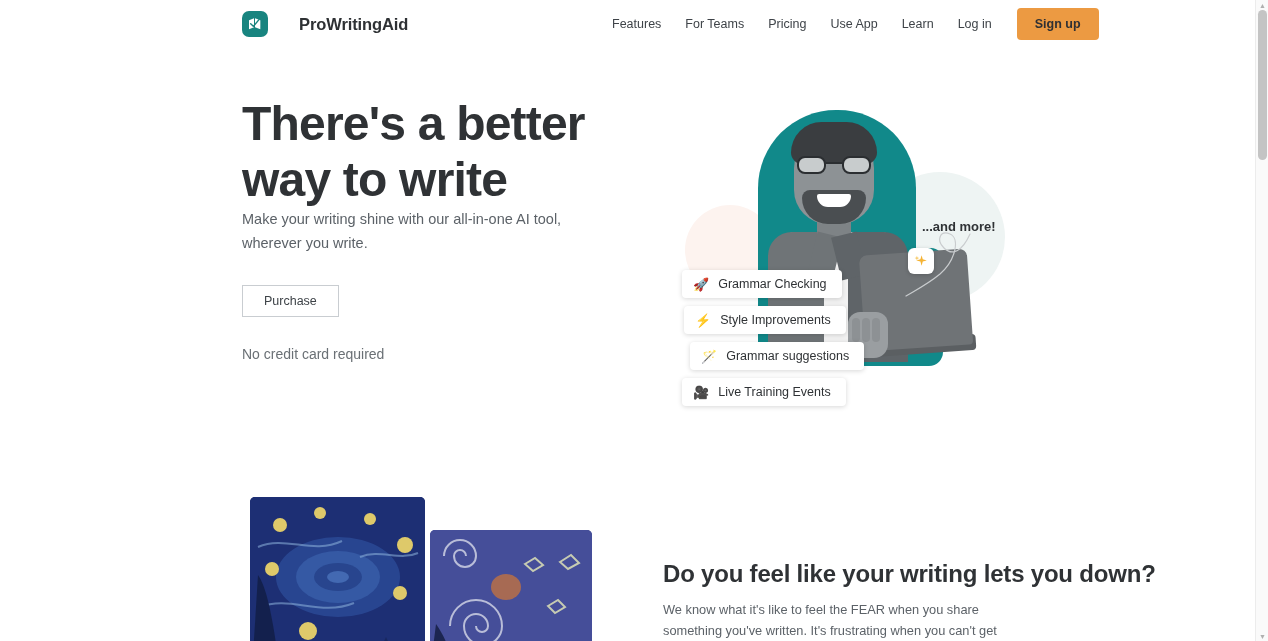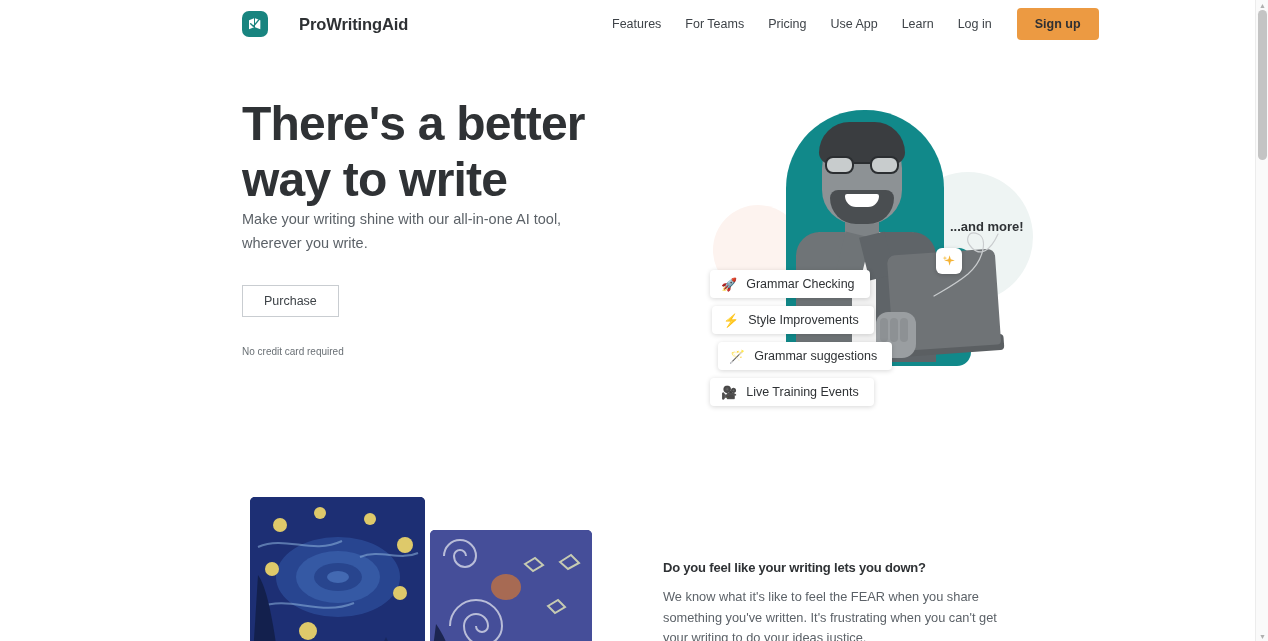--- a/index.html
+++ b/index.html
@@ -163,28 +163,28 @@
     height: 32px;
     padding: 0 21px;
     color: #3e4348;
     font-size: 12.5px;
     cursor: pointer;
     font-family: inherit;
   }
 
   .hero-note {
     margin-top: 29px;
-    font-size: 10px;
+    font-size: 14px;
     color: #6a7075;
   }
 
   
   .hero-art {
     position: absolute;
-    left: 688px;
+    left: 660px;
     top: 52px;
     width: 360px;
     height: 335px;
     text-align: center;
   }
 
   .art-circle {
     position: absolute;
     left: 215px;
     top: 72px;
@@ -459,21 +459,21 @@
     background: #434c96;
   }
 
   .s2-copy {
     position: absolute;
     left: 663px;
     top: 82px;
     width: 360px;
   }
   .s2-title {
-    font-size: 13px;
+    font-size: 24px;
     font-weight: bold;
     color: #2f3235;
     letter-spacing: -0.2px;
     white-space: nowrap;
   }
   .s2-body {
     margin-top: 12px;
     font-size: 12.8px;
     line-height: 1.62;
     color: #5c6268;

